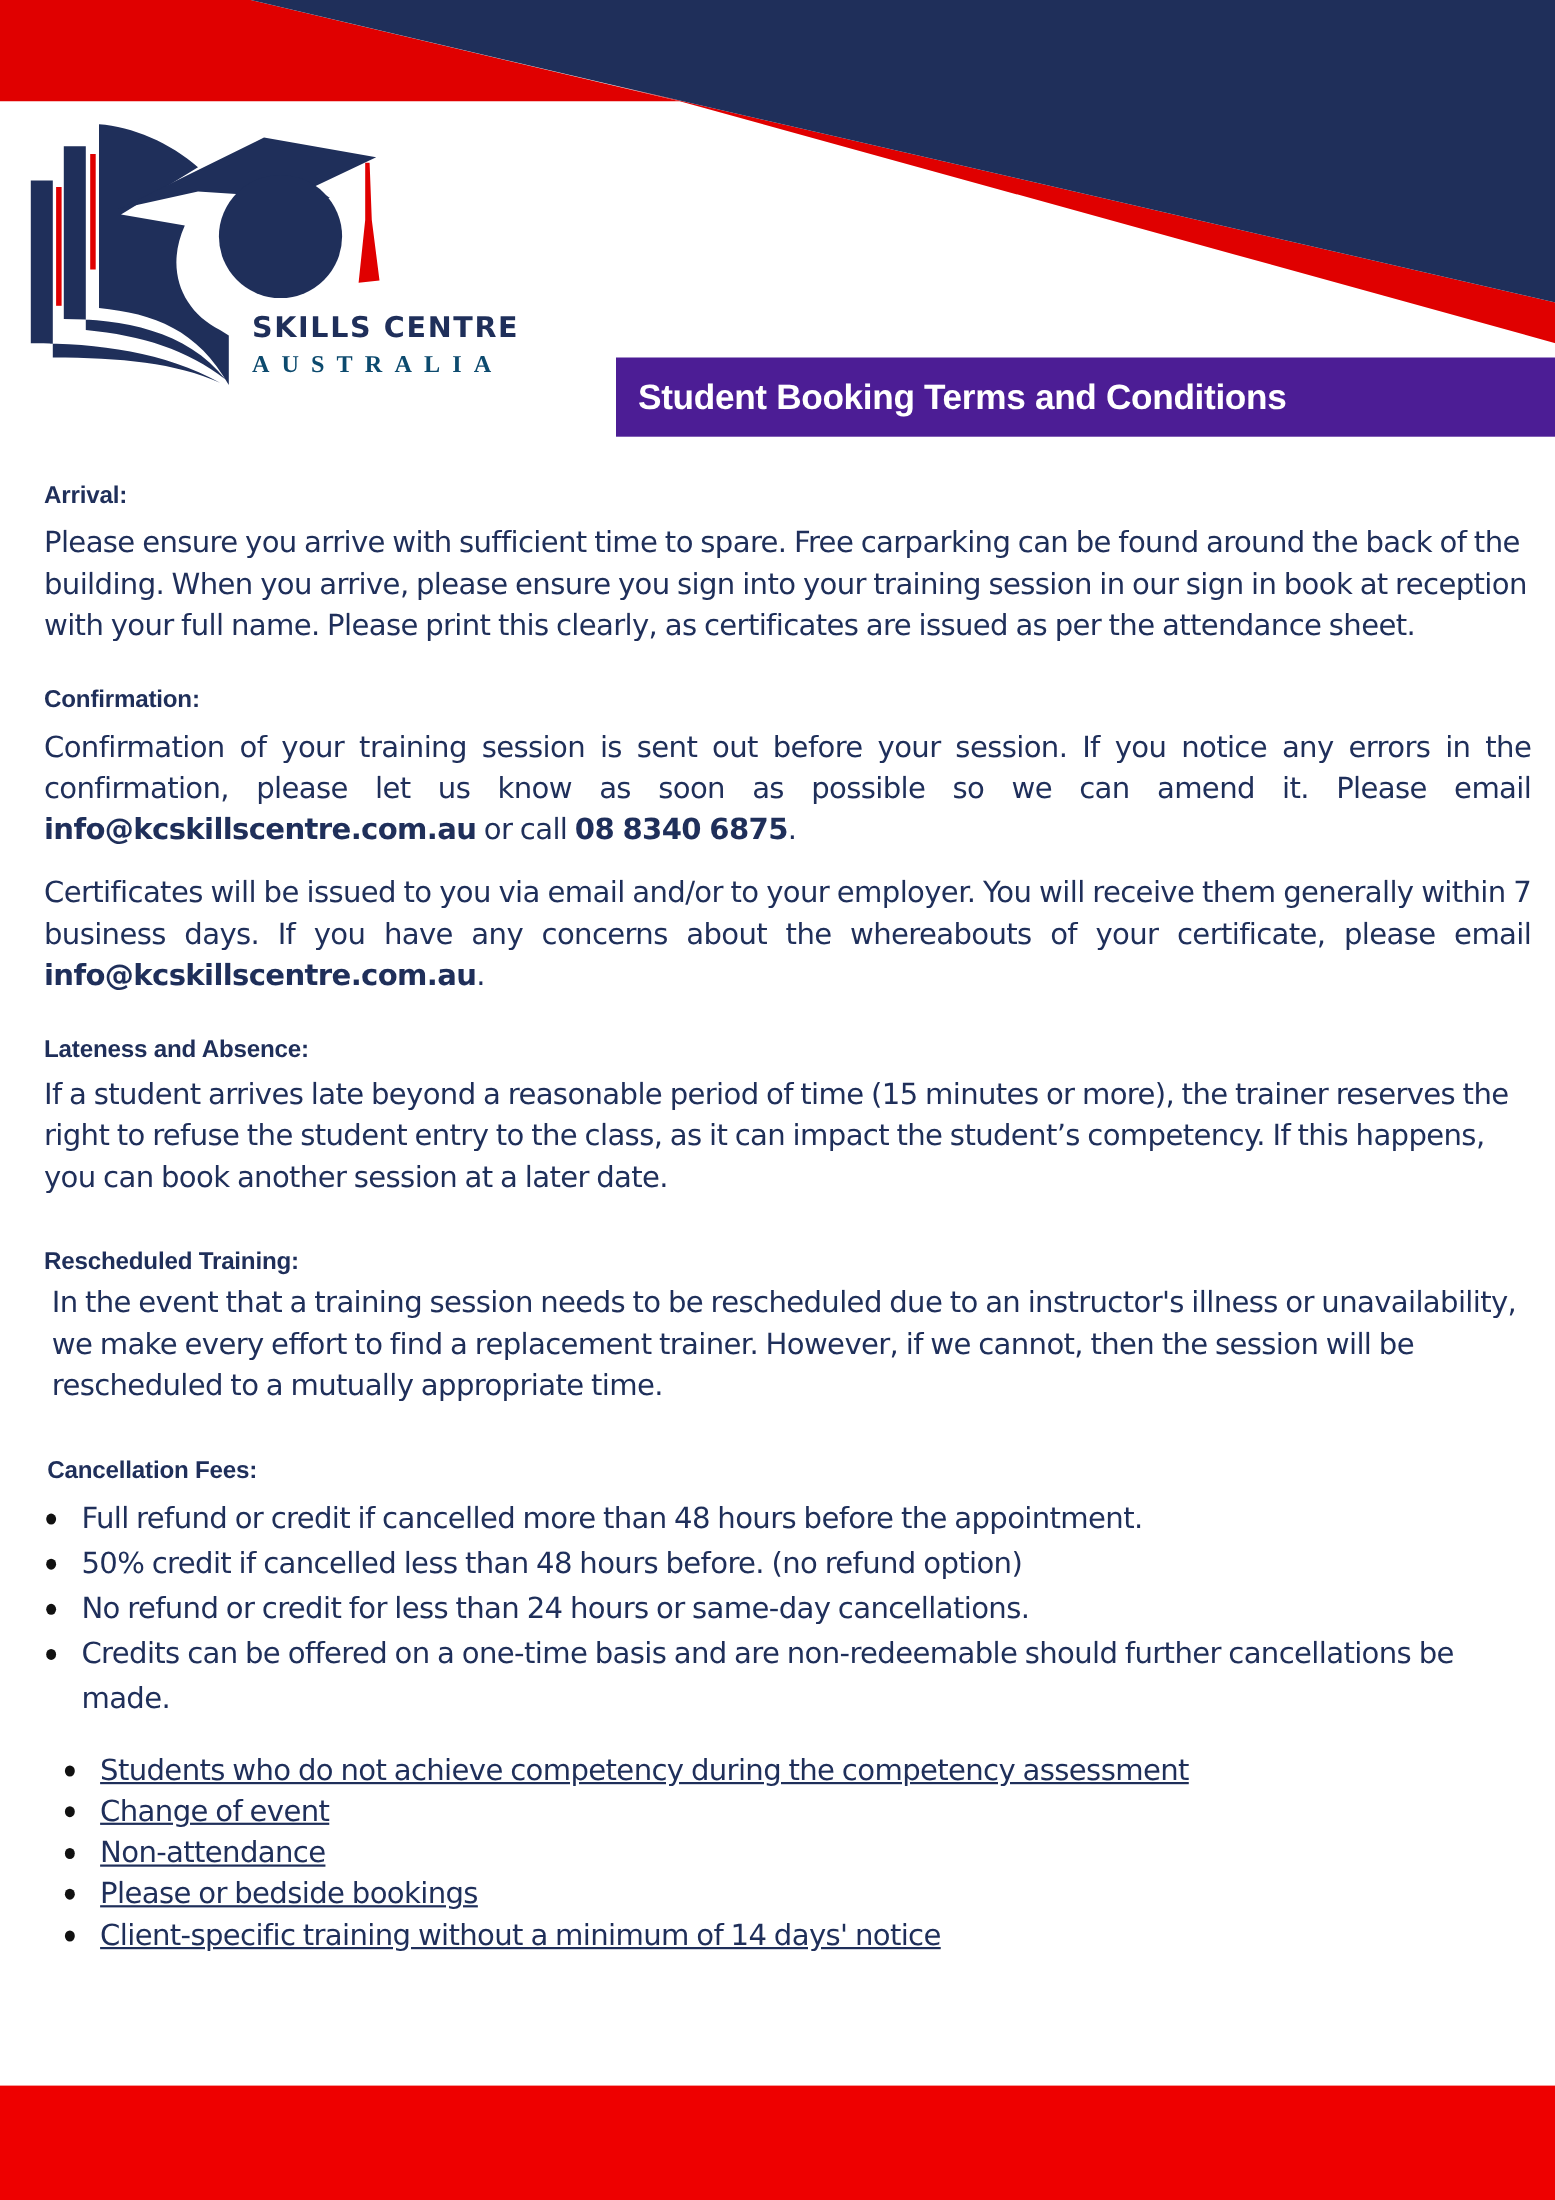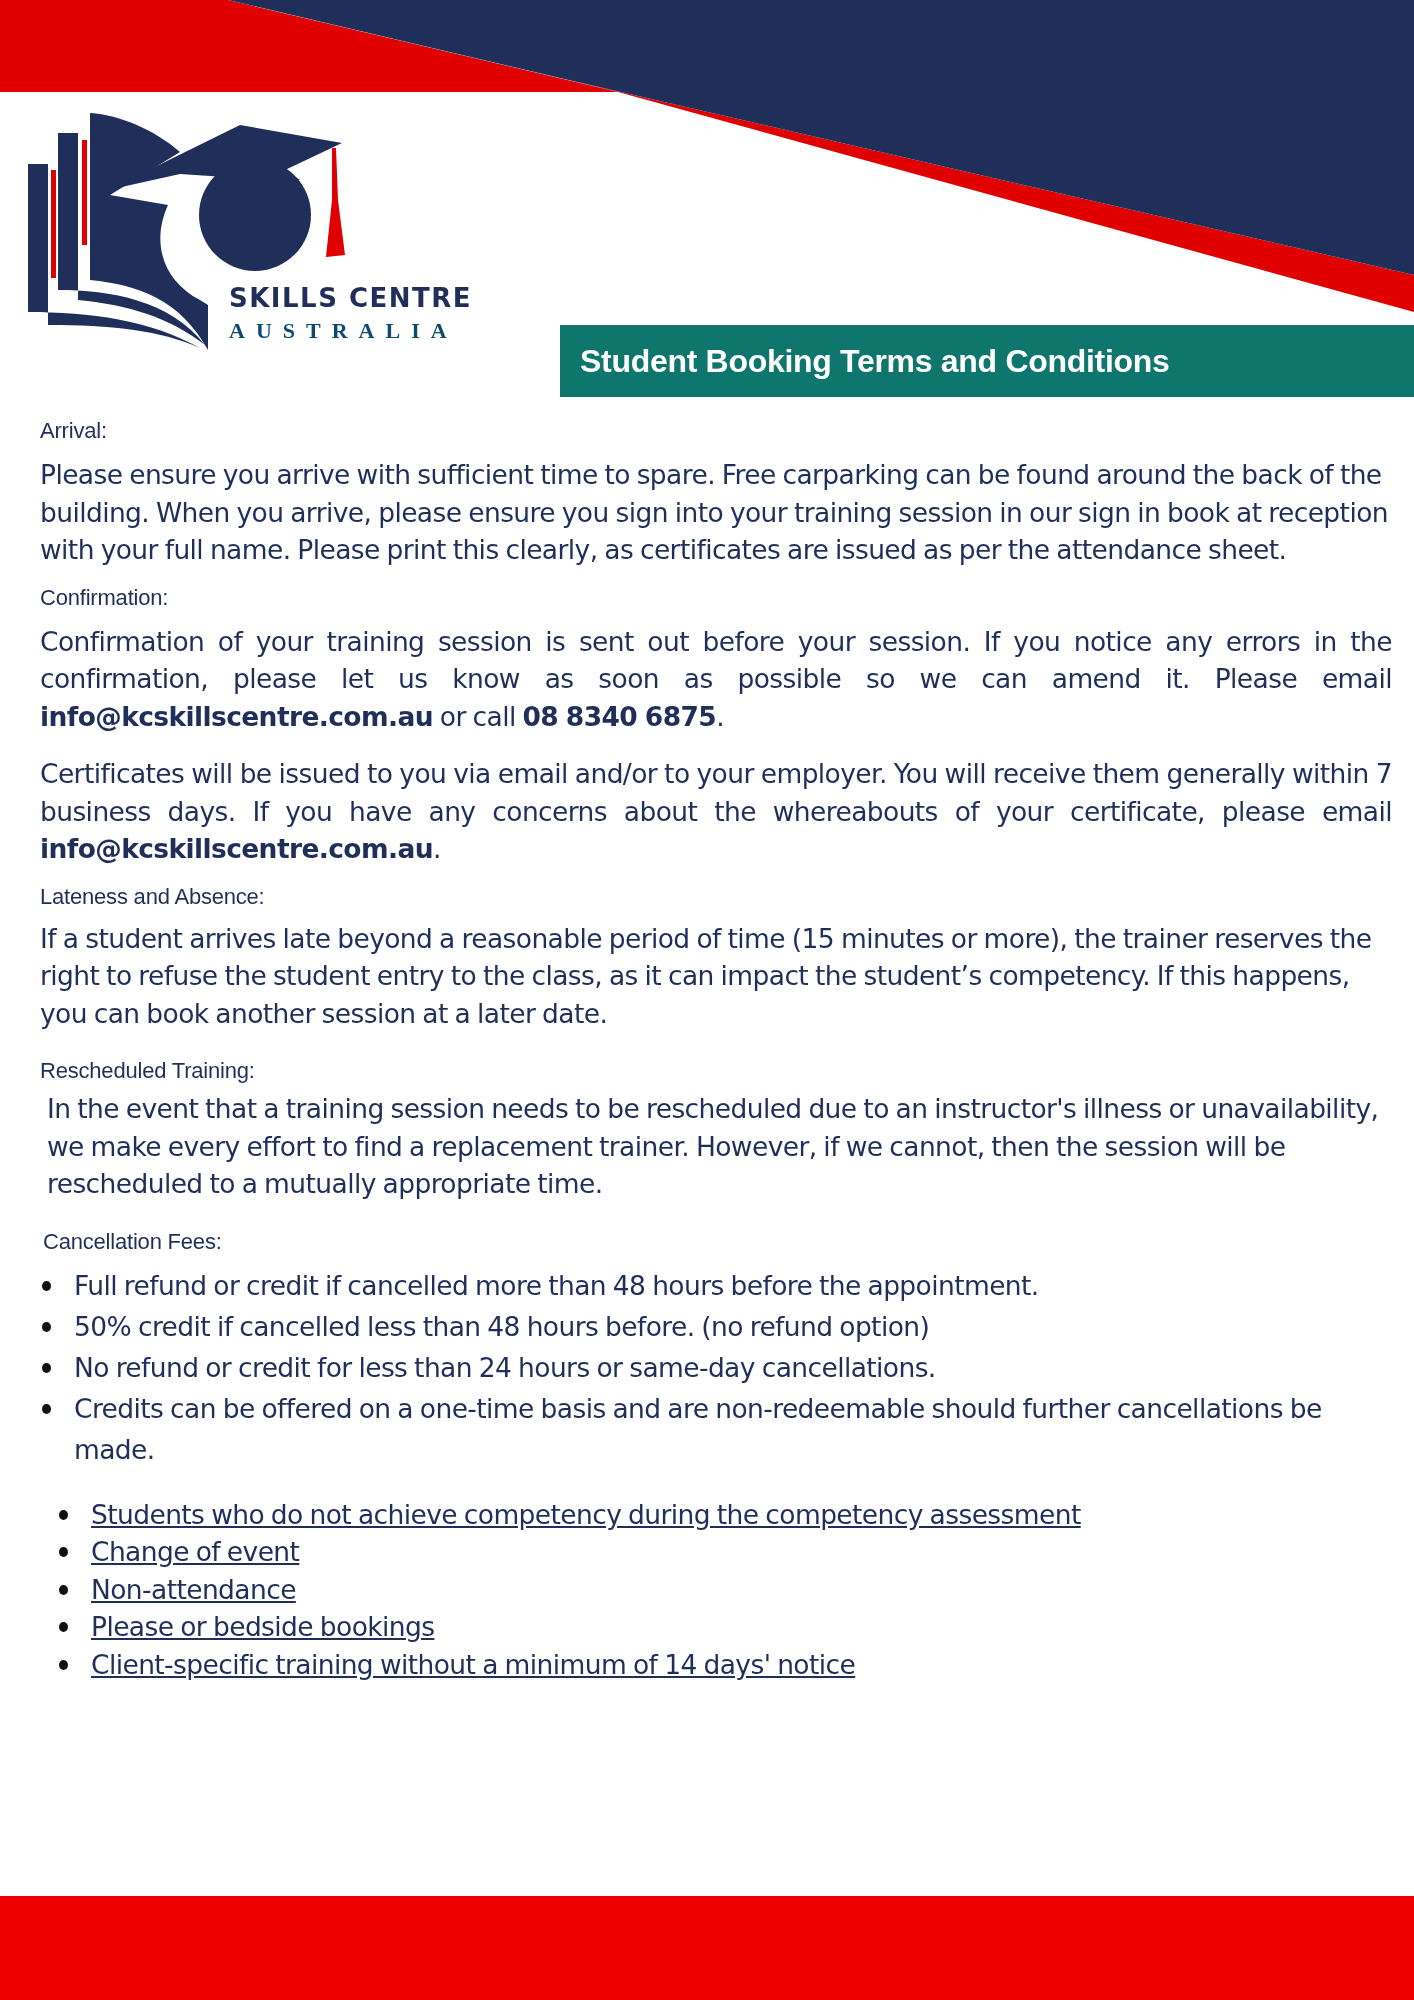--- a/index.html
+++ b/index.html
@@ -15,32 +15,33 @@
     font-size: 26px; letter-spacing: 1.5px; color: #1f2f5a; white-space: nowrap;
   }
   .logo-text-2 {
     position: absolute; left: 229px; top: 318px;
     font-family: Liberation Serif, serif; font-weight: bold;
     font-size: 22px; letter-spacing: 11px; color: #0c4a6e; white-space: nowrap;
   }
 
   .title-bar {
     position: absolute; left: 560px; top: 325px; width: 854px; height: 72px;
-    background: #0f766e; display: flex; align-items: center; padding-left: 20px;
+    background: #4c1d95; display: flex; align-items: center; padding-left: 20px;
   }
   .title-bar h1 {
     font-family: "Liberation Sans", sans-serif; font-weight: bold;
     font-size: 32px; color: #ffffff; letter-spacing: -0.3px;
   }
 
   .content { position: absolute; left: 40px; top: 414px; width: 1352px; }
   .section-heading {
-    font-family: "Liberation Sans", sans-serif; font-weight: normal;
+    font-family: "Liberation Sans", sans-serif; font-weight: bold;
     font-size: 22px; color: #1f2f5a; letter-spacing: -0.2px;
     line-height: 34px;
+    margin-top: 19px;
   }
   .para {
     font-family: "DejaVu Sans", sans-serif; font-weight: normal;
     font-size: 26.5px; line-height: 37.5px; color: #1f2f5a;
     letter-spacing: -0.6px; word-spacing: -1px;
   }
   .para.justify { text-align: justify; }
   .para b { font-weight: bold; }
 
   .gap-s { height: 12px; }

